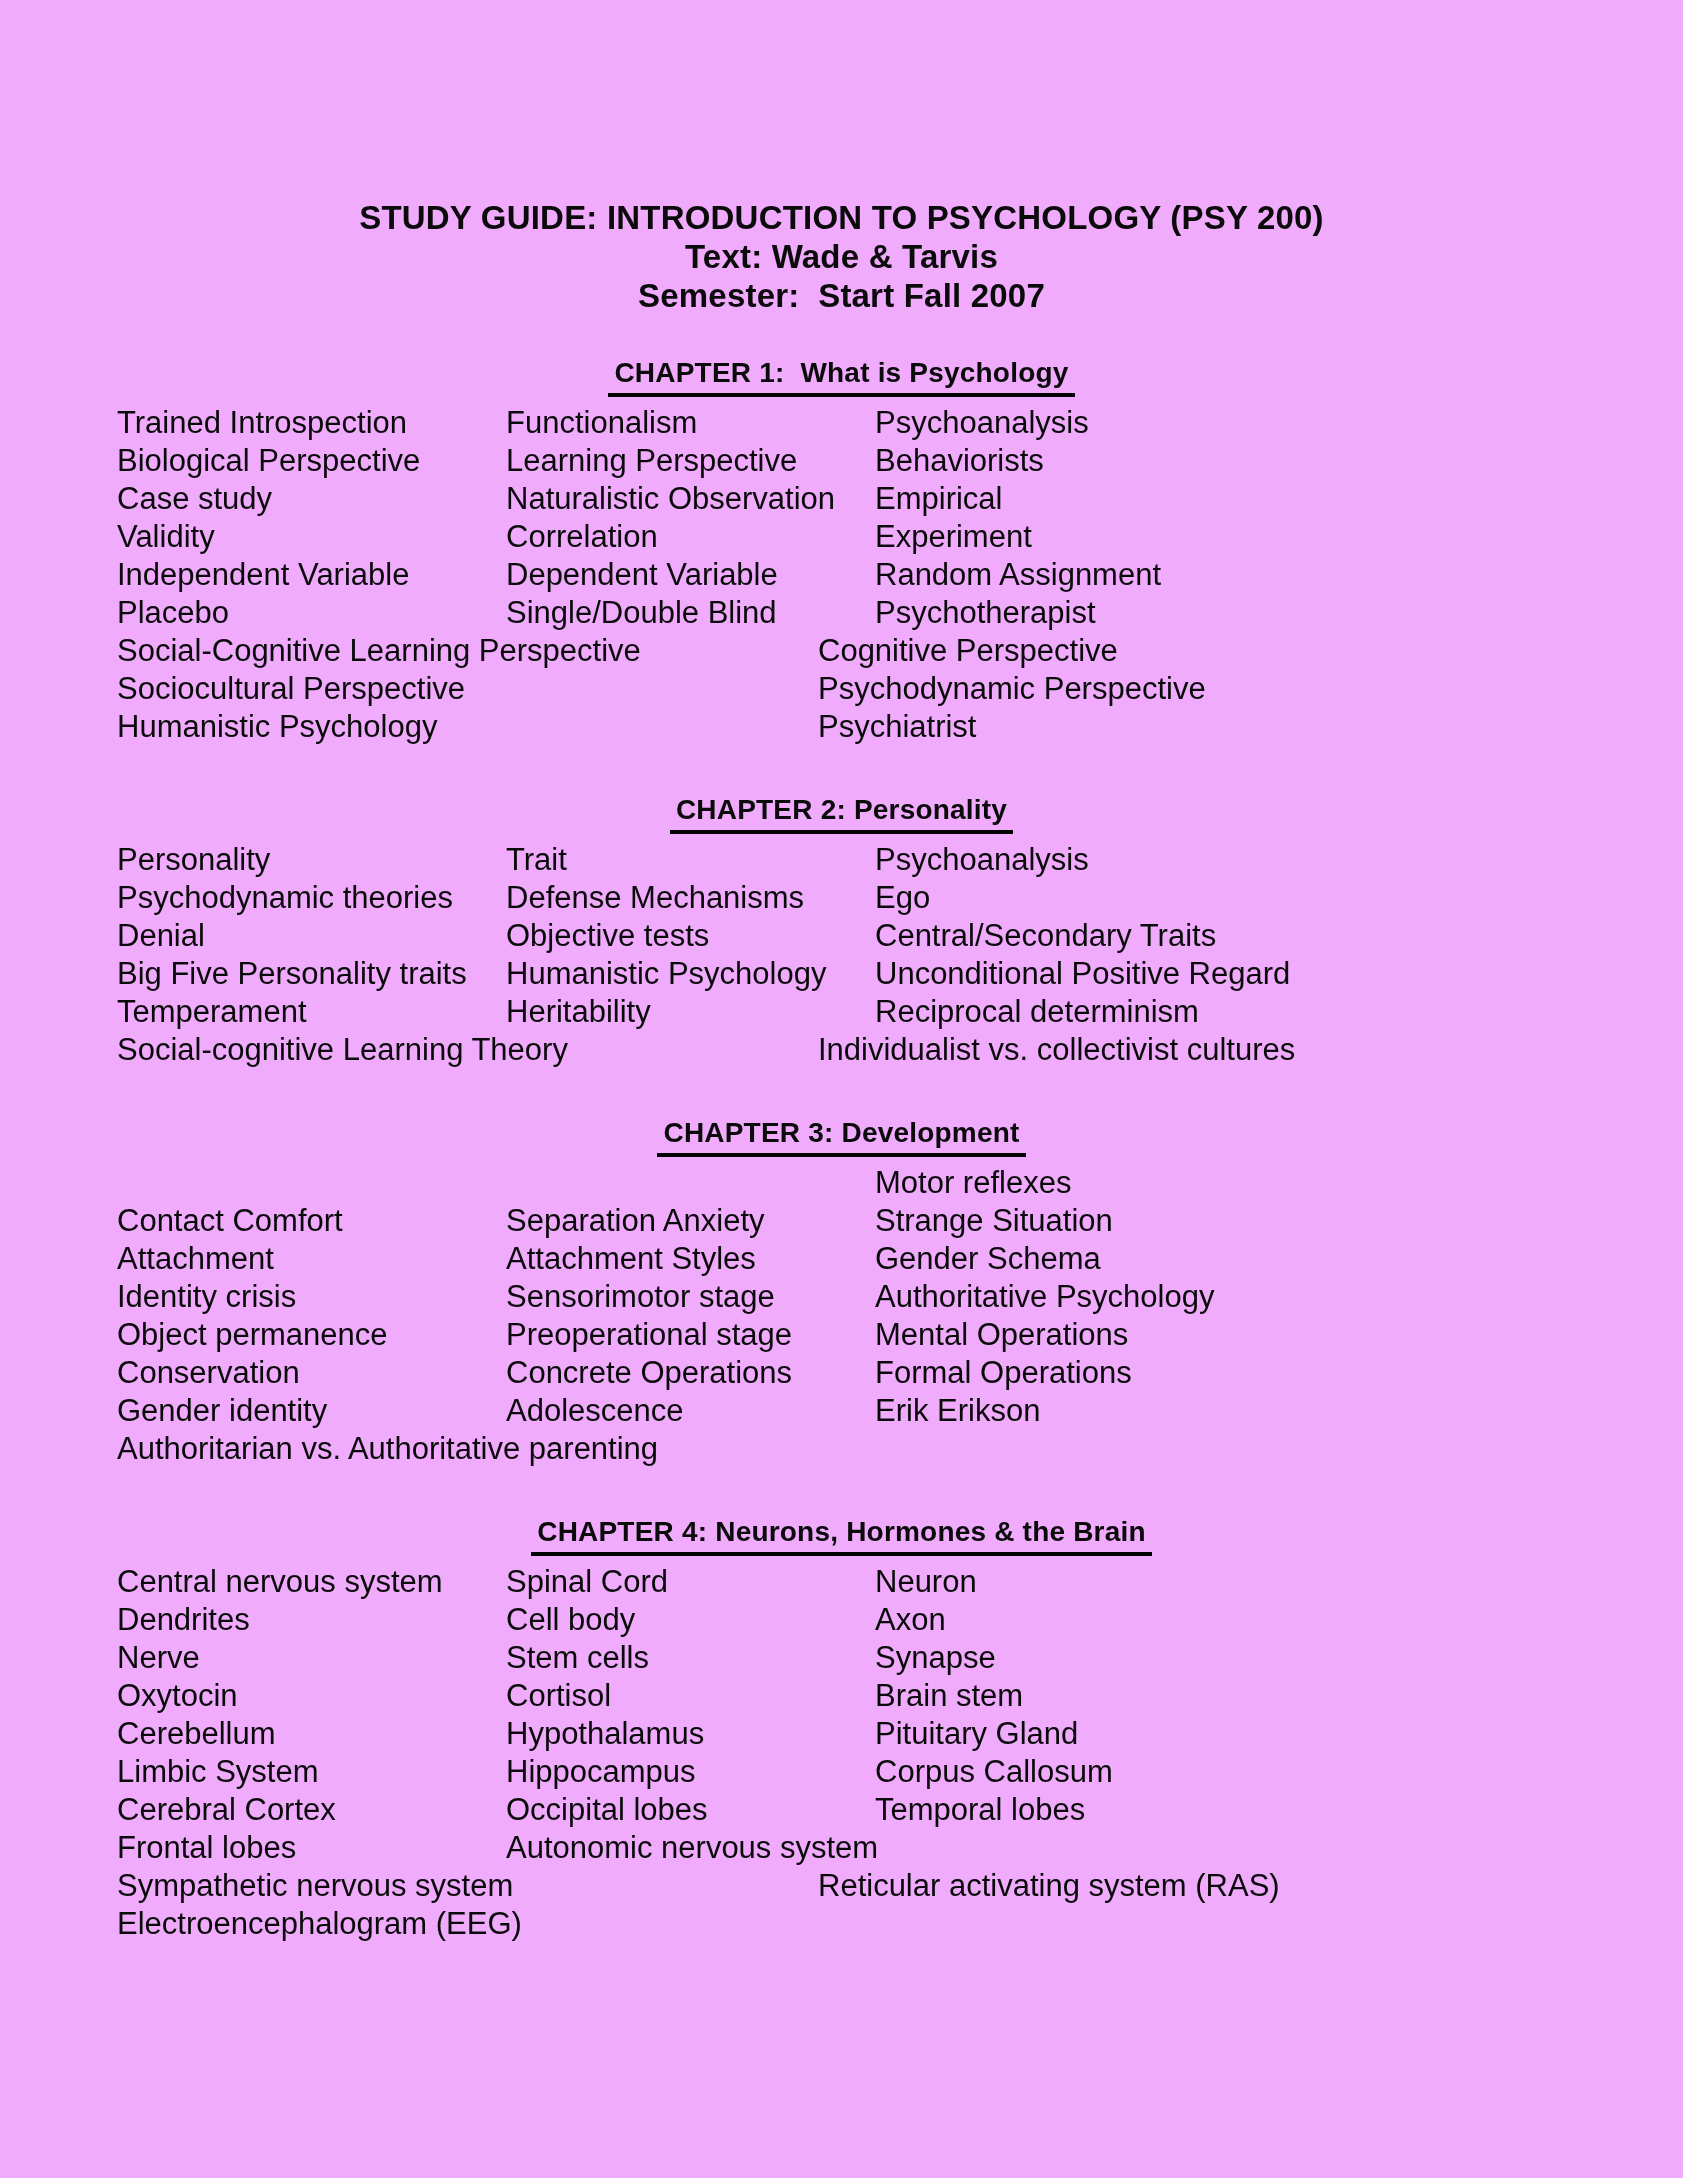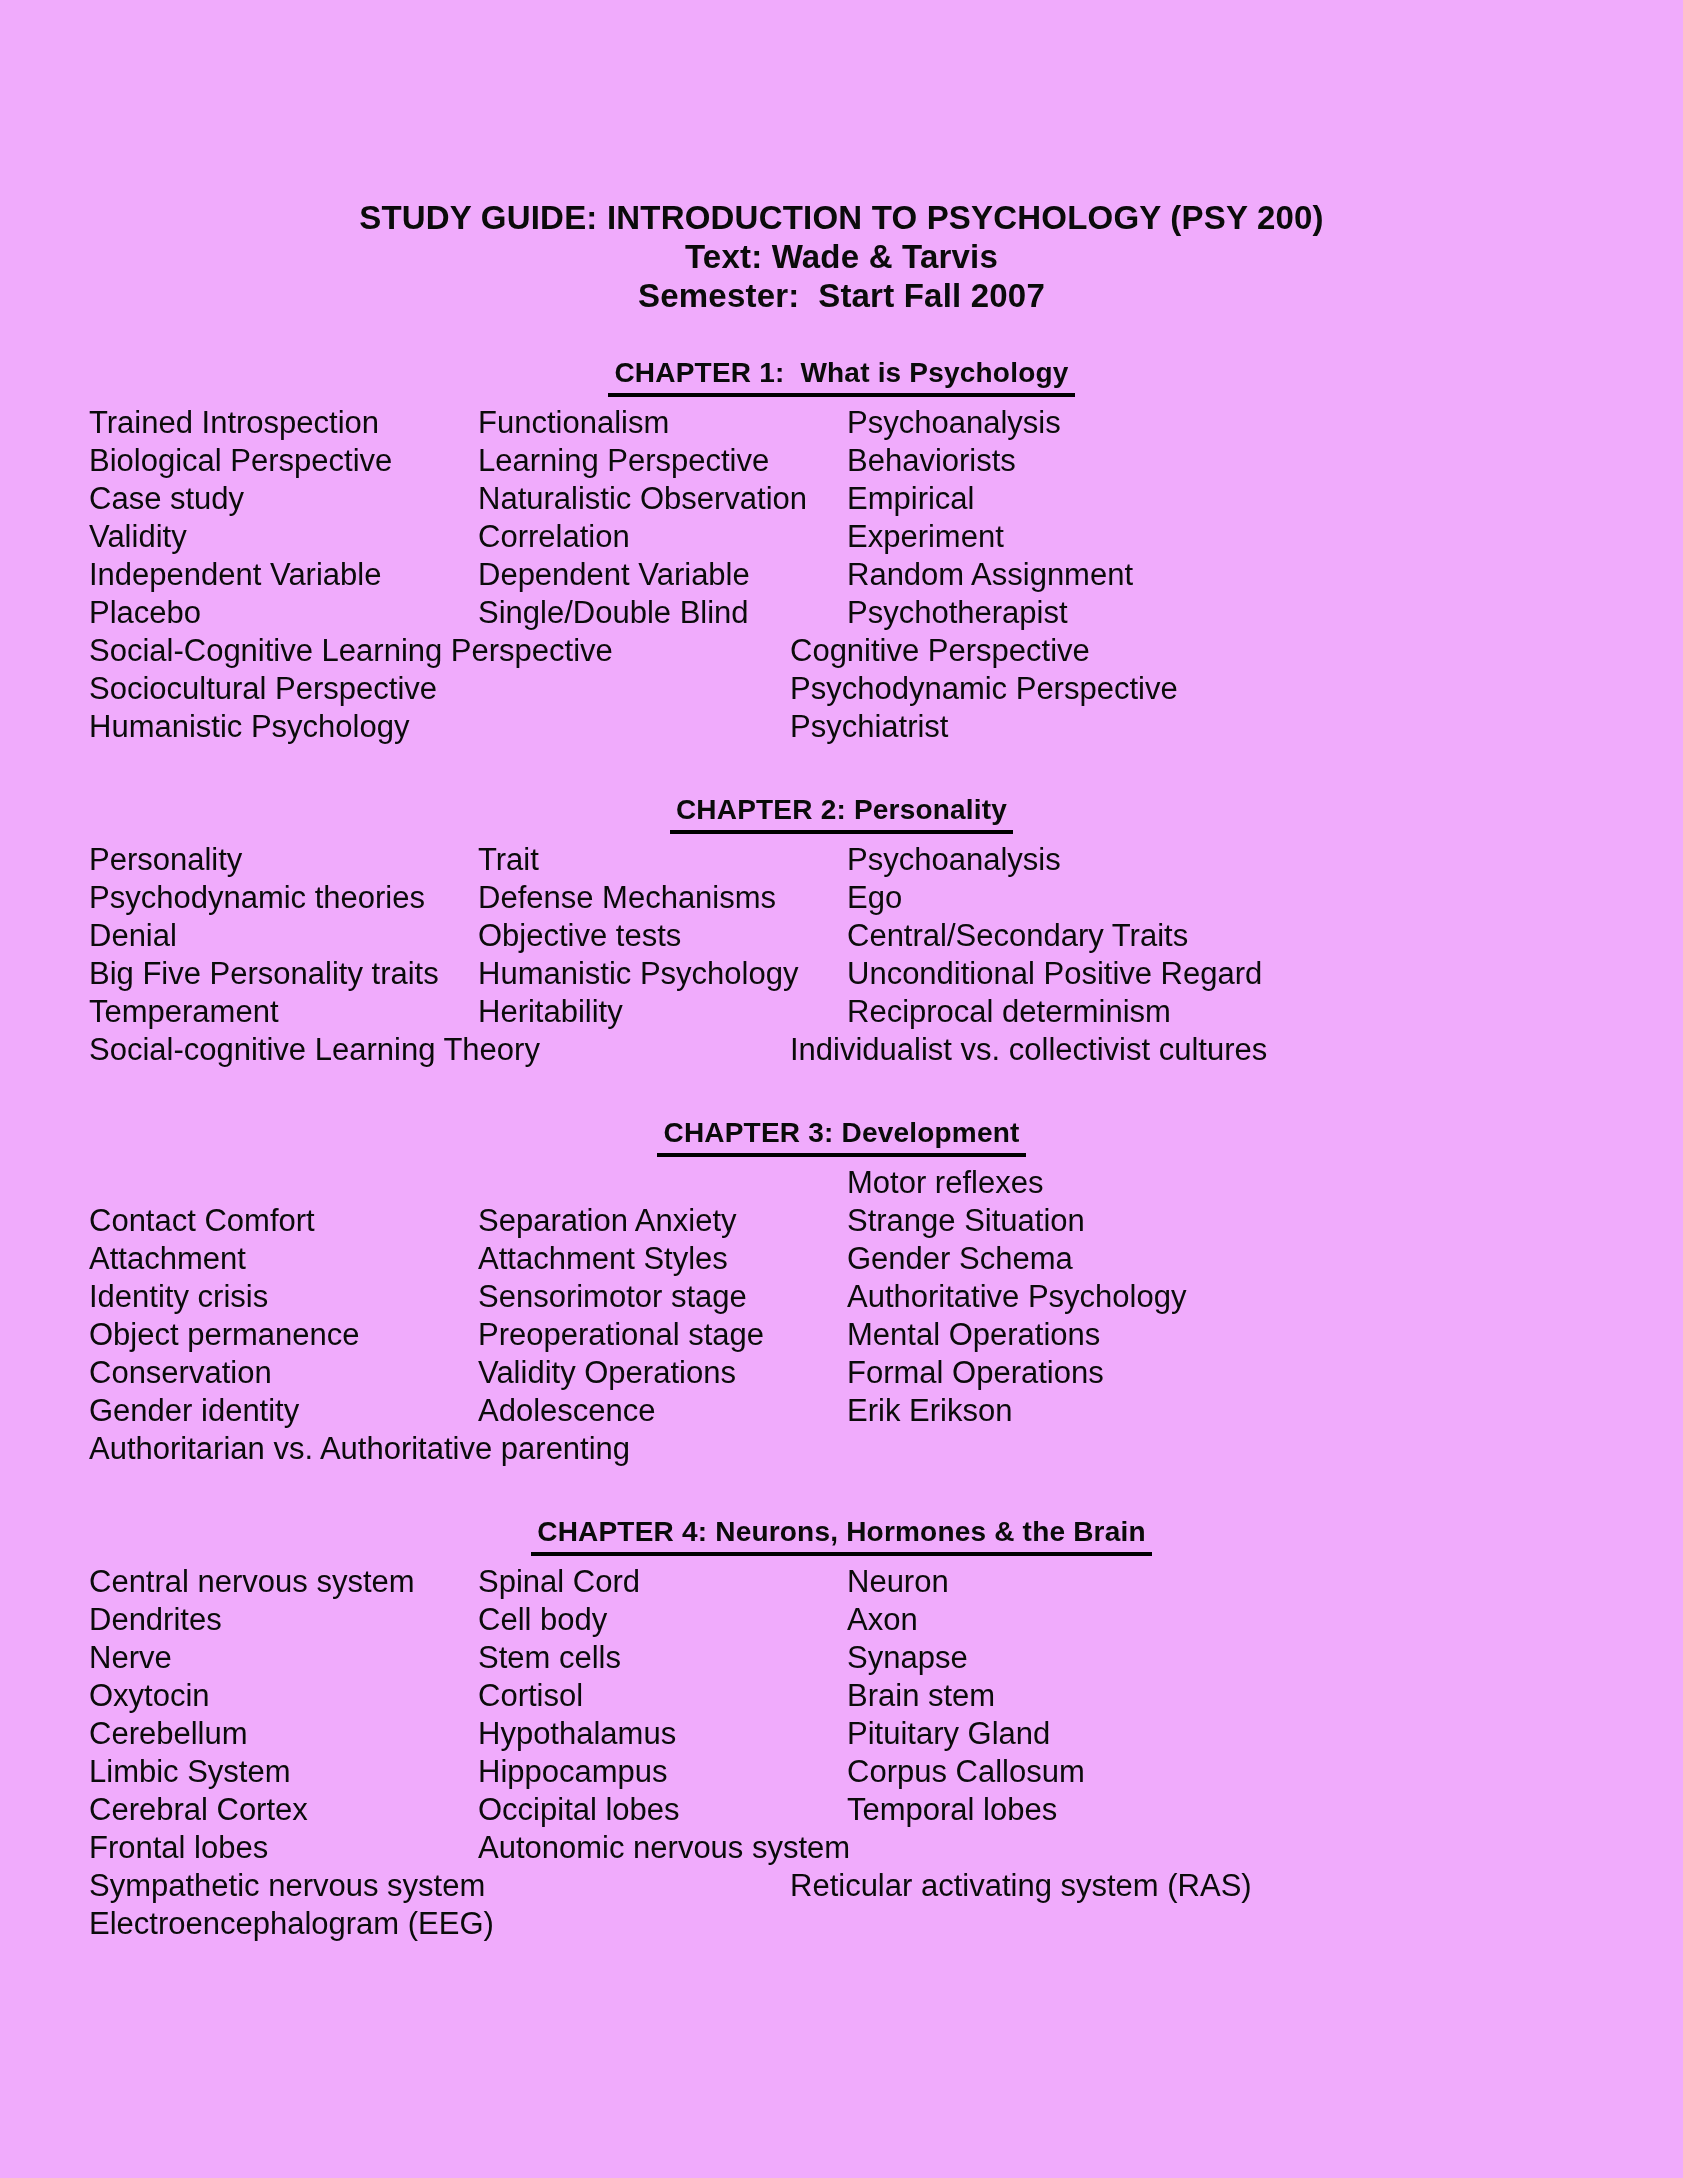--- a/index.html
+++ b/index.html
@@ -46,21 +46,21 @@
   }
   .chapter-heading .hx {
     display: inline-block;
     border-bottom: 4px solid #000;
     padding: 0 6px 2px 6px;
     white-space: pre-wrap;
     letter-spacing: 0.2px;
   }
   .terms {
     margin-top: 7px;
-    padding-left: 89px;
+    padding-left: 117px;
     box-sizing: border-box;
   }
   .term-row {
     position: relative;
     height: 38px;
   }
   .term {
     position: absolute;
     top: 0;
     font-size: 31px;
@@ -187,21 +187,21 @@
           <span class="term p-c2">Sensorimotor stage</span>
           <span class="term p-c3">Authoritative Psychology</span>
         </div>
         <div class="term-row">
           <span class="term p-c1">Object permanence</span>
           <span class="term p-c2">Preoperational stage</span>
           <span class="term p-c3">Mental Operations</span>
         </div>
         <div class="term-row">
           <span class="term p-c1">Conservation</span>
-          <span class="term p-c2">Validity Operations</span>
+          <span class="term p-c2">Concrete Operations</span>
           <span class="term p-c3">Formal Operations</span>
         </div>
         <div class="term-row">
           <span class="term p-c1">Gender identity</span>
           <span class="term p-c2">Adolescence</span>
           <span class="term p-c3">Erik Erikson</span>
         </div>
         <div class="term-row">
           <span class="term p-c1">Authoritarian vs. Authoritative parenting</span>
         </div>

